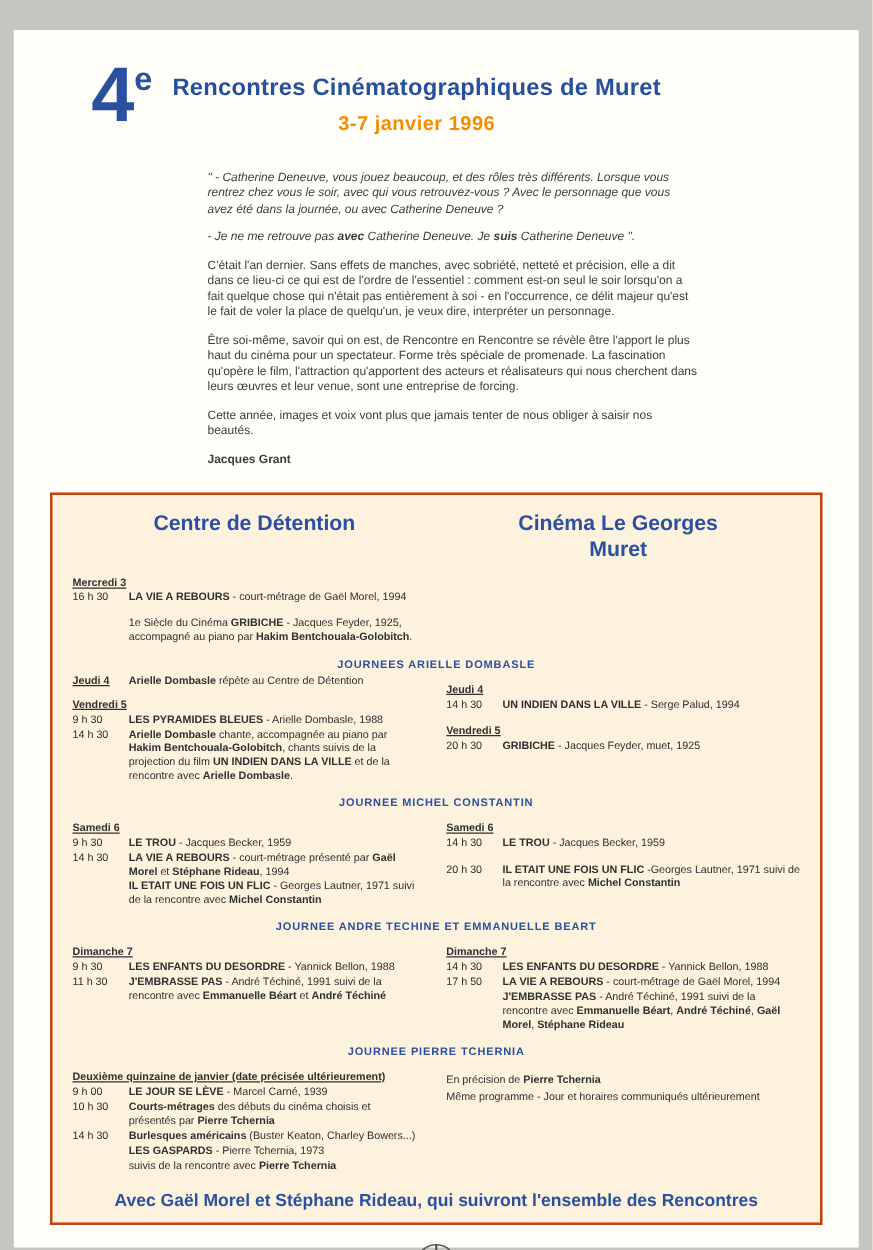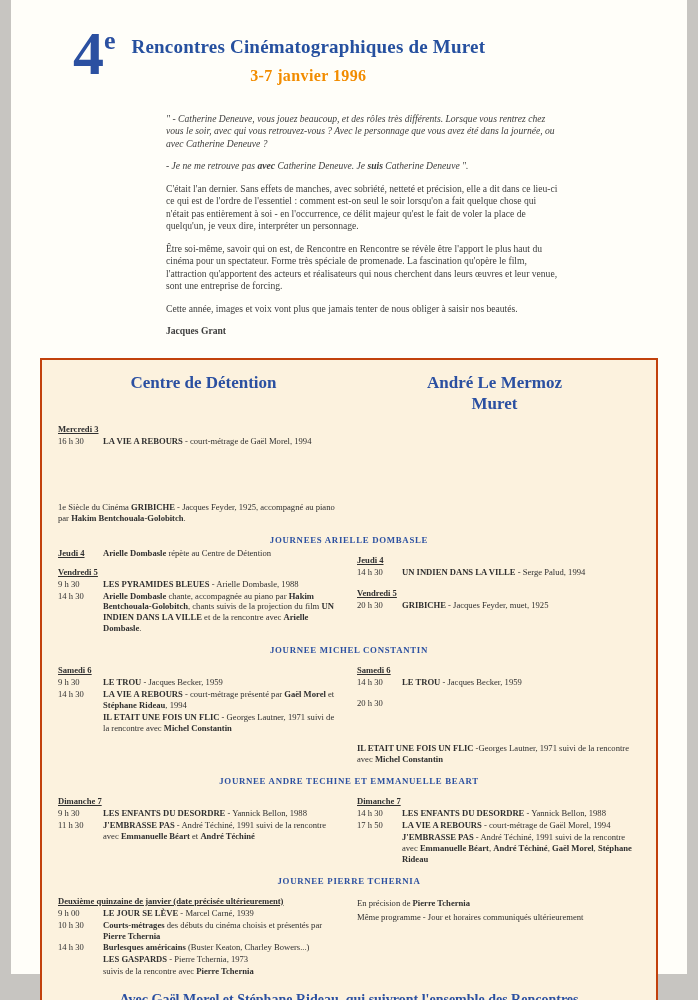--- a/index.html
+++ b/index.html
@@ -1,22 +1,22 @@
 <!DOCTYPE html>
 <html><head>
 <meta charset="utf-8">
 <style>
   html,body{margin:0;padding:0;}
   body{
     width:698px;height:1000px;background:#c7c5c1;overflow:hidden;
     font-family:"Liberation Sans","DejaVu Sans",sans-serif;
   }
   .page{
-    width:676px;height:974px;margin:0 auto;position:relative;top:0;
-    background:#fffef9;box-sizing:border-box;font-family:Liberation Serif, serif;
+    width:676px;height:974px;margin:0 auto;position:relative;top:24px;
+    background:#fffef9;box-sizing:border-box;
   }
   
   .header{display:flex;align-items:flex-start;padding:26px 0 0 62px;}
   .num{color:#2b50a1;font-weight:bold;font-size:62px;line-height:54px;}
   .num-sup{color:#2b50a1;font-weight:bold;font-size:26px;position:relative;top:-25px;}
   .header-text{margin-left:16px;padding-top:10px;text-align:center;}
   .title{color:#26509f;font-size:19px;font-weight:bold;letter-spacing:.2px;}
   .dates{color:#f28c00;font-size:16px;font-weight:bold;margin-top:9px;letter-spacing:.4px;}
   
   .intro{margin:28px 0 0 155px;width:392px;color:#3d3d3d;font-size:9.6px;line-height:1.3;}
@@ -33,21 +33,21 @@
   .sec-row{display:flex;}
   .col{width:50%;box-sizing:border-box;}
   .col.left{padding-right:14px;}
   .col.right{padding-left:8px;}
   .day{font-weight:bold;text-decoration:underline;margin:8px 0 1px;}
   .entry{display:flex;margin-top:1px;}
   .time{flex:0 0 45px;}
   .day-inline{font-weight:bold;text-decoration:underline;}
   .ebody{flex:1;}
   .ptext{margin-top:3px;}
-  .gap{margin-top:10px;flex-direction:column;}
+  .gap{margin-top:10px;}
   .b{font-weight:bold;}
   .box-note{text-align:center;color:#2b50a1;font-weight:bold;font-size:14px;margin-top:15px;}
   
   .footer{margin-top:14px;text-align:center;}
   .logo{width:36px;height:36px;display:inline-block;}
 </style>
 </head>
 <body>
 
 <div class="page">
@@ -68,21 +68,21 @@
       <p><span>C'était l'an dernier. Sans effets de manches, avec sobriété, netteté et précision, elle a dit dans ce lieu-ci ce qui est de l'ordre de l'essentiel : comment est-on seul le soir lorsqu'on a fait quelque chose qui n'était pas entièrement à soi - en l'occurrence, ce délit majeur qu'est le fait de voler la place de quelqu'un, je veux dire, interpréter un personnage.</span></p>
       <p><span>Être soi-même, savoir qui on est, de Rencontre en Rencontre se révèle être l'apport le plus haut du cinéma pour un spectateur. Forme très spéciale de promenade. La fascination qu'opère le film, l'attraction qu'apportent des acteurs et réalisateurs qui nous cherchent dans leurs œuvres et leur venue, sont une entreprise de forcing.</span></p>
       <p><span>Cette année, images et voix vont plus que jamais tenter de nous obliger à saisir nos beautés.</span></p>
     </div>
   <div class="intro signature" style="margin-top:4px;">Jacques Grant</div>
 
   <div class="program-box">
     <div class="venues">
       <div class="venue">Centre de Détention</div>
       <div class="venue">
-        <div>André Le Mermoz</div>
+        <div>Cinéma Le Georges</div>
         <div>Muret</div>
       </div>
     </div>
     <div class="program">
         <div class="sec-row">
           <div class="col left">
             <div class="day">Mercredi 3</div>
             <div class="entry">
               <span class="time">16 h 30</span>
               <span class="ebody"><span class="b">LA VIE A REBOURS</span><span> - court-métrage de Gaël Morel, 1994</span></span>

